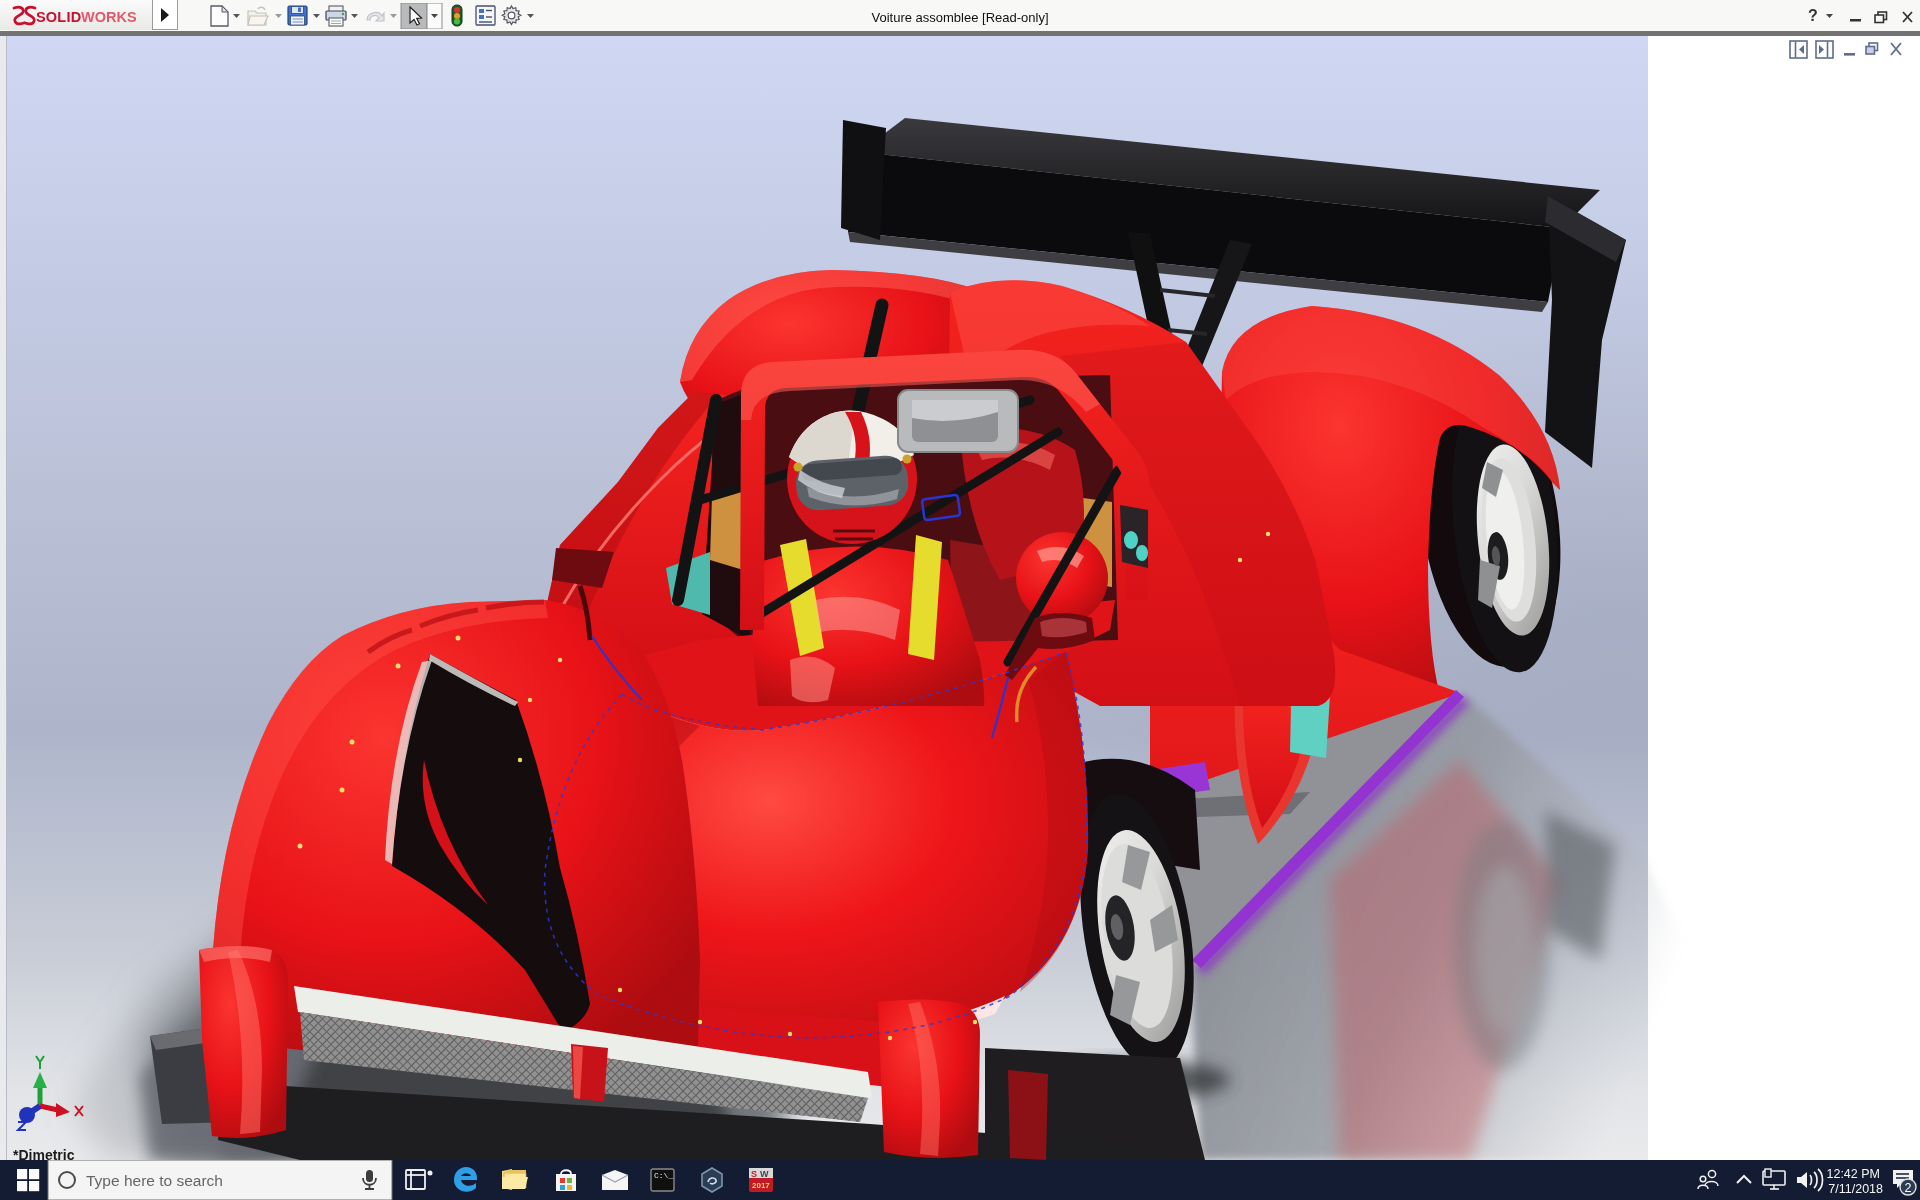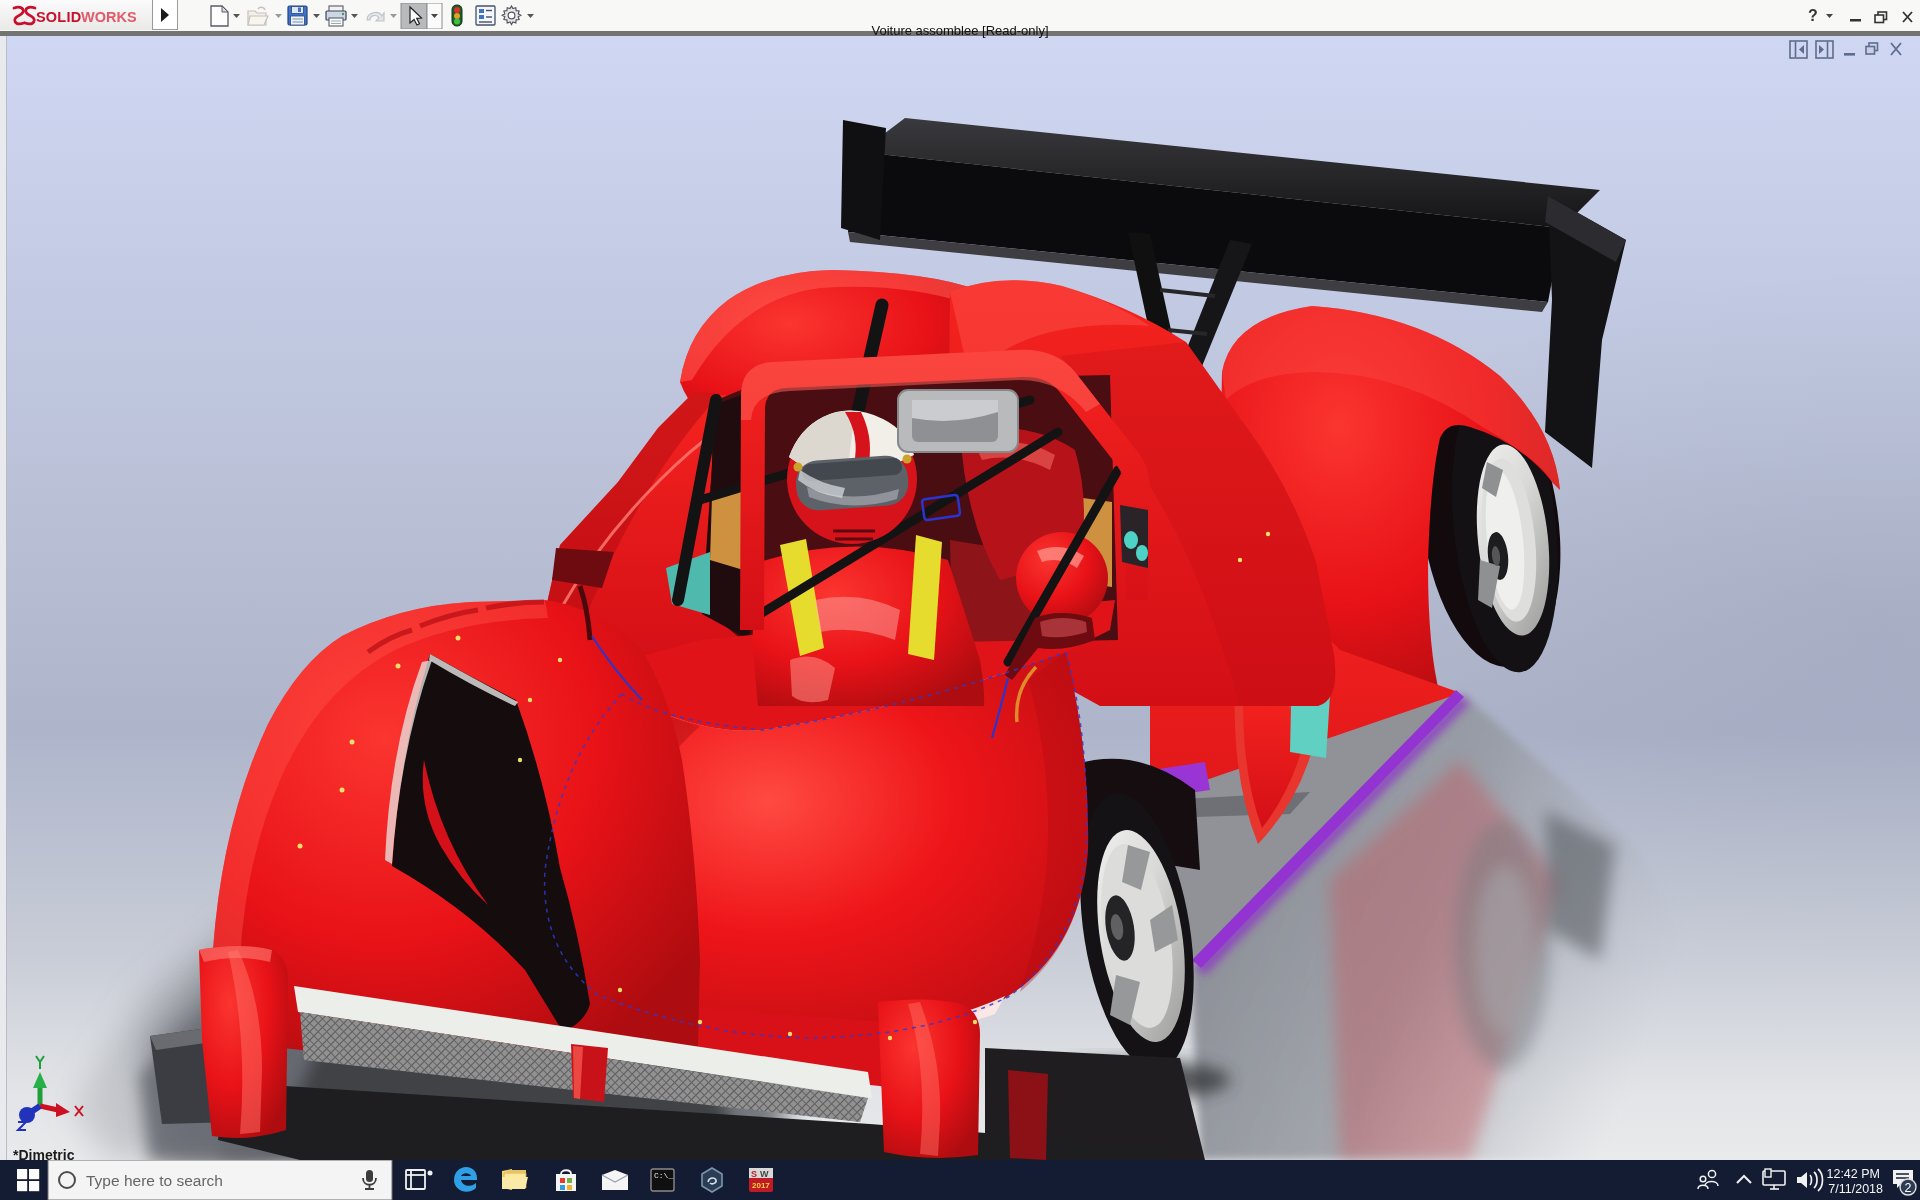--- a/index.html
+++ b/index.html
@@ -1,19 +1,19 @@
 <!DOCTYPE html>
 <html><head>
 <meta charset="utf-8">
 <style>
   html,body{margin:0;padding:0;width:1920px;height:1200px;overflow:hidden;
     font-family:"Liberation Sans",sans-serif;}
   #titlebar{position:absolute;left:0;top:0;width:1920px;height:31px;
     background:#f8f8f7;border-bottom:5px solid #737373;}
-  #viewport{position:absolute;left:0;top:32px;width:1920px;height:1128px;
+  #viewport{position:absolute;left:0;top:32px;width:1648px;height:1128px;
     background:linear-gradient(to bottom,#cfd7f2 0%,#c5cde7 18%,#b8bfd4 45%,#aeb5cb 62%,#c9cdd7 82%,#e2e4e7 94%,#e9eaec 100%);}
   #vpdark{position:absolute;left:0;top:0;width:100%;height:100%;
     background:radial-gradient(ellipse 900px 500px at 98% 52%, rgba(55,65,92,0.10), rgba(55,65,92,0) 70%);}
   #leftstrip{position:absolute;left:0;top:32px;width:6px;height:1128px;background:#e9eaee;border-right:1px solid #b9bcc6;}
   #taskbar{position:absolute;left:0;top:1160px;width:1920px;height:40px;background:#131c33;}
   .abs{position:absolute;}
 </style>
 </head>
 <body>
 <div id="viewport">
@@ -390,21 +390,21 @@
       <line x1="10" y1="11" x2="16" y2="11" stroke="#44506a" stroke-width="1.4"></line>
       <line x1="3" y1="16" x2="16" y2="16" stroke="#44506a" stroke-width="1.4"></line>
     </g>
 
     <g transform="translate(302,3)">
       <path d="M9.5 0 l1.4 2.6 2.9 -0.9 0.3 3 3 0.3 -0.9 2.9 2.6 1.4 -2.6 1.4 0.9 2.9 -3 0.3 -0.3 3 -2.9 -0.9 -1.4 2.6 -1.4 -2.6 -2.9 0.9 -0.3 -3 -3 -0.3 0.9 -2.9 -2.6 -1.4 2.6 -1.4 -0.9 -2.9 3 -0.3 0.3 -3 2.9 0.9 z" fill="#e8e8e8" stroke="#55555f" stroke-width="1.2"></path>
       <circle cx="9.5" cy="9.5" r="3.4" fill="#fff" stroke="#55555f" stroke-width="1.2"></circle>
     </g>
     <path d="M327 11 l3.5 4 3.5 -4 z" fill="#555"></path>
   </svg>
-  <div class="abs" style="left:0;top:16px;width:1920px;height:31px;text-align:center;font-size:13px;color:#111;line-height:30px">Voiture assomblee [Read-only]</div>
+  <div class="abs" style="left:0;top:3px;width:1920px;height:31px;text-align:center;font-size:13px;color:#111;line-height:30px">Voiture assomblee [Read-only]</div>
 
   <svg class="abs" style="left:1800px;top:4px" width="120" height="24" viewBox="0 0 120 24">
     <text x="8" y="17" font-size="16" font-weight="bold" fill="#333">?</text>
     <path d="M26 10 l3.5 4 3.5 -4 z" fill="#444"></path>
     <rect x="50" y="15" width="11" height="2.5" fill="#333"></rect>
     <g fill="none" stroke="#333" stroke-width="1.6">
       <rect x="78" y="8" width="8.5" height="7.5"></rect>
       <rect x="75" y="11" width="8.5" height="7.5" fill="#f8f8f7"></rect>
     </g>
     <path d="M103 8 L112 18 M112 8 L103 18" stroke="#333" stroke-width="1.8"></path>

